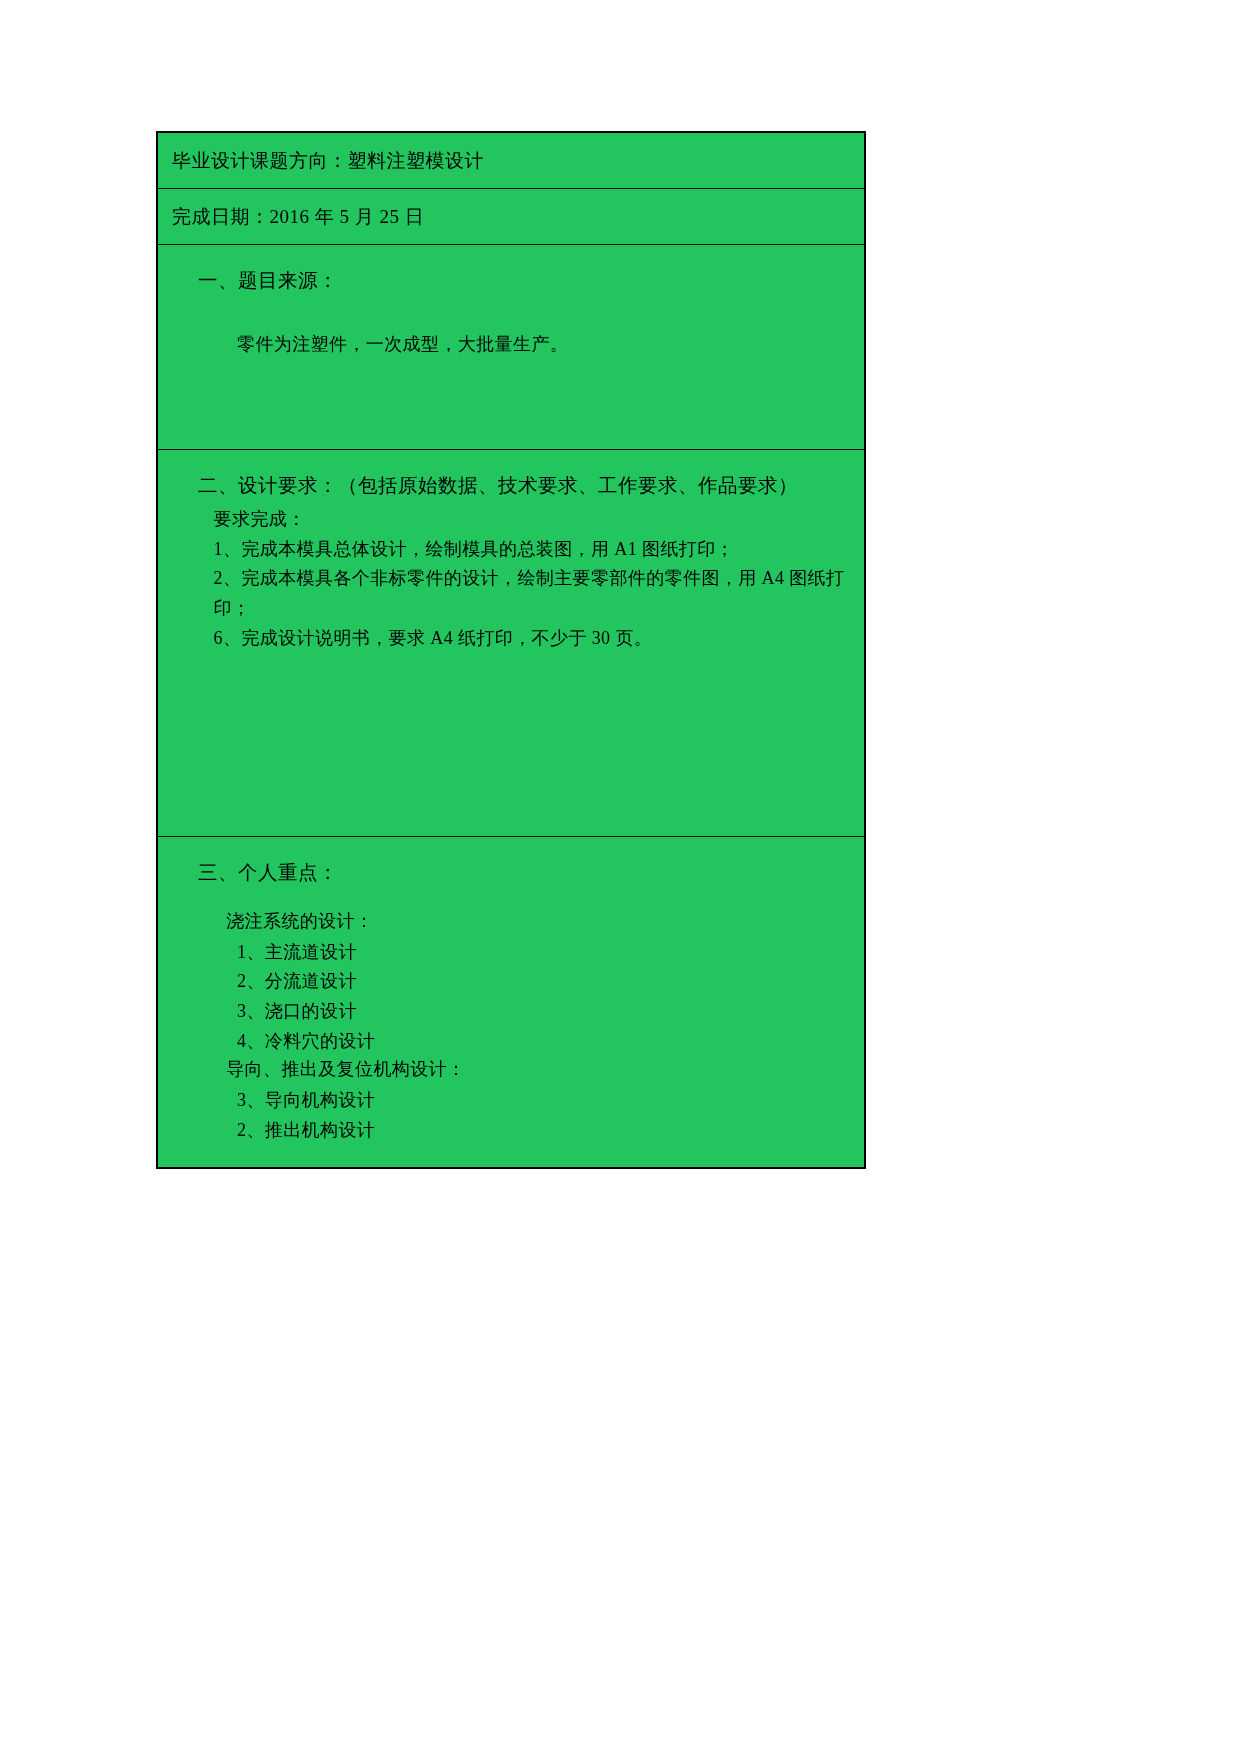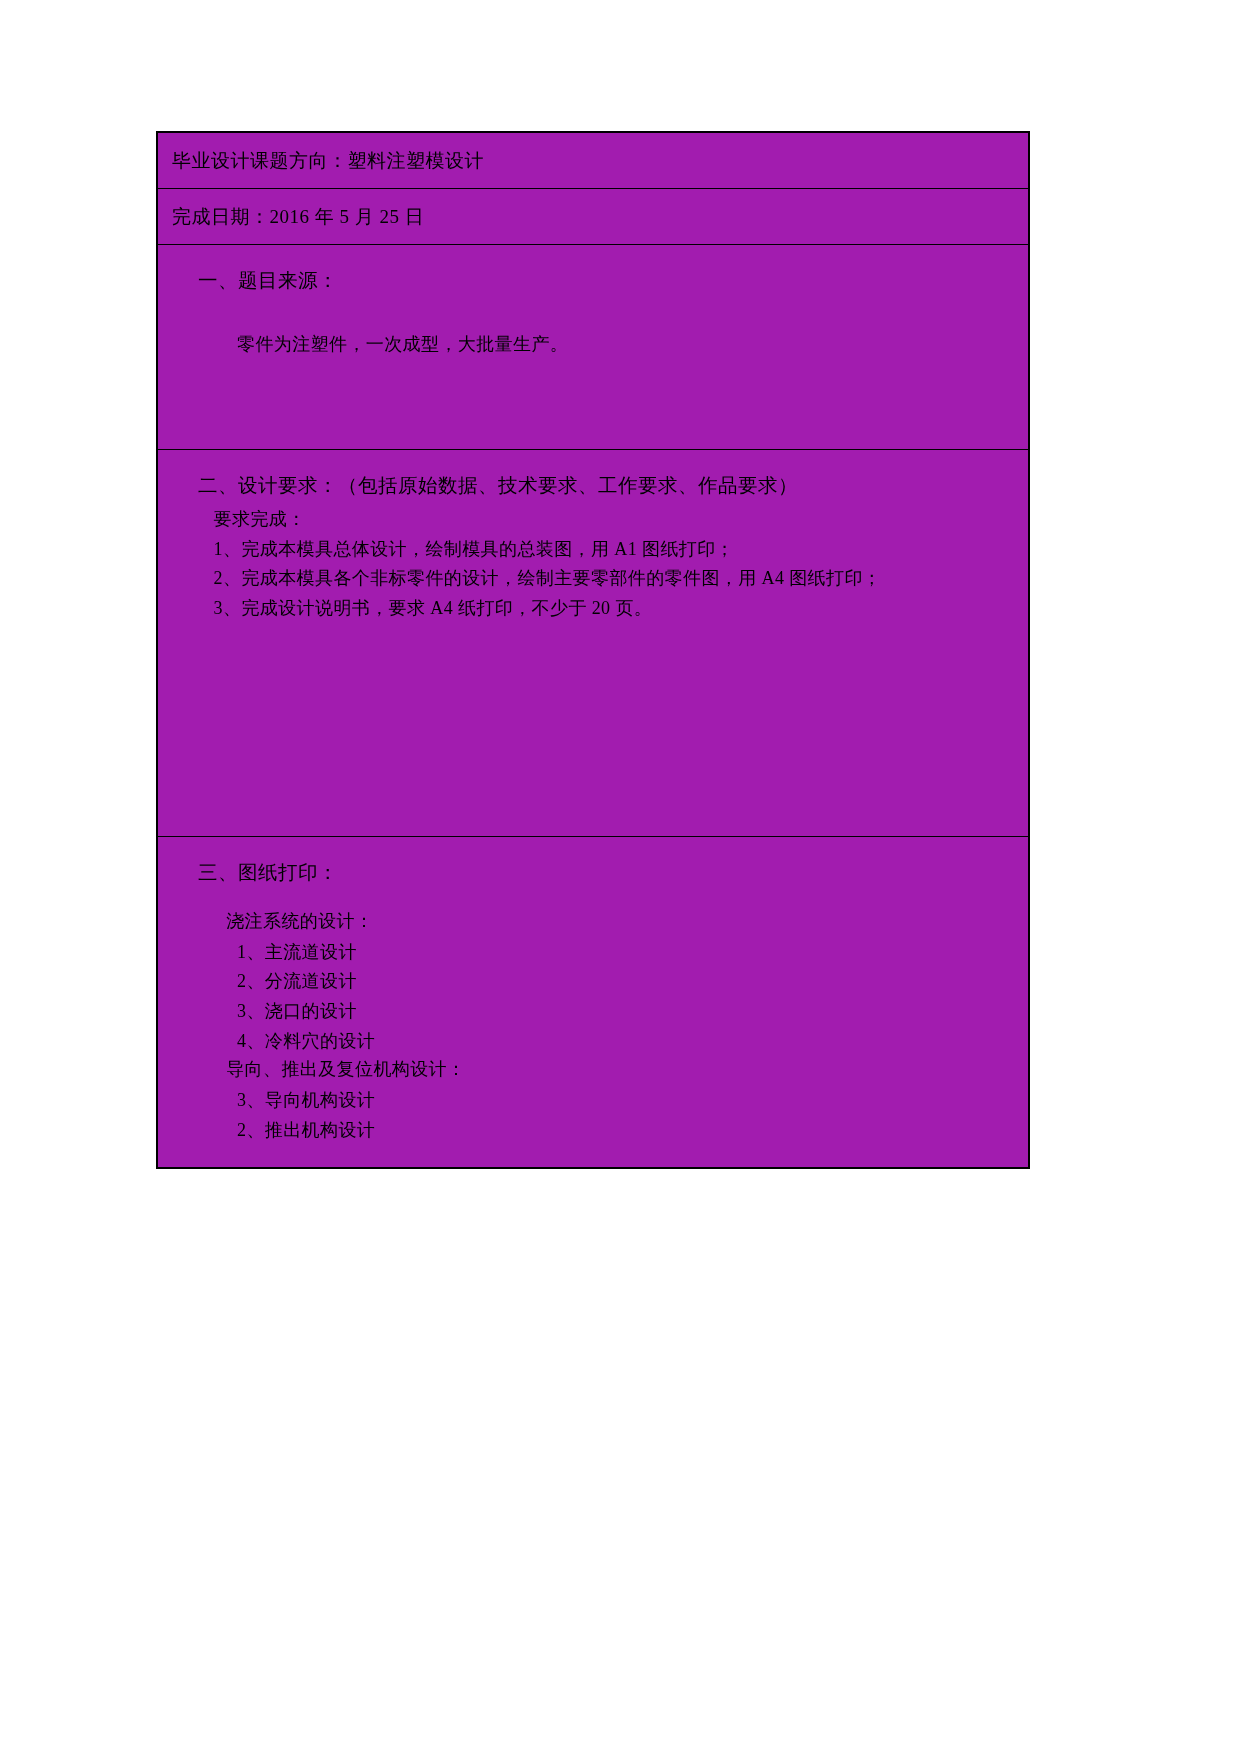--- a/index.html
+++ b/index.html
@@ -20,24 +20,24 @@
     width: 1241px;
     height: 1754px;
     box-sizing: border-box;
   }
 
   
   .doc-table {
     position: absolute;
     left: 156px;
     top: 131px;
-    width: 874px;
+    width: 710px;
     border: 2px solid #000000;
     box-sizing: border-box;
-    background: #a21caf;
+    background: #22c55e;
   }
 
   .row {
     border-bottom: 1.5px solid #000000;
     box-sizing: border-box;
     padding: 0;
   }
   .row:last-child {
     border-bottom: none;
   }
@@ -101,25 +101,25 @@
       <div class="sec-head">一、题目来源：</div>
       <div class="spacer-28"></div>
       <div class="body-text indent-4">零件为注塑件，一次成型，大批量生产。</div>
     </div>
 
     <div class="row row-block block-req">
       <div class="sec-head">二、设计要求：（包括原始数据、技术要求、工作要求、作品要求）</div>
       <div class="body-text indent-2">要求完成：</div>
       <div class="body-text indent-2">1、完成本模具总体设计，绘制模具的总装图，用 A1 图纸打印；</div>
       <div class="body-text indent-2">2、完成本模具各个非标零件的设计，绘制主要零部件的零件图，用 A4 图纸打印；</div>
-      <div class="body-text indent-2">3、完成设计说明书，要求 A4 纸打印，不少于 20 页。</div>
+      <div class="body-text indent-2">6、完成设计说明书，要求 A4 纸打印，不少于 30 页。</div>
     </div>
 
     <div class="row row-block block-focus">
-      <div class="sec-head">三、图纸打印：</div>
+      <div class="sec-head">三、个人重点：</div>
       <div class="spacer-14"></div>
       <div class="body-text indent-3">浇注系统的设计：</div>
       <div class="body-text indent-4">1、主流道设计</div>
       <div class="body-text indent-4">2、分流道设计</div>
       <div class="body-text indent-4">3、浇口的设计</div>
       <div class="body-text indent-4">4、冷料穴的设计</div>
       <div class="body-text indent-3">导向、推出及复位机构设计：</div>
       <div class="body-text indent-4">3、导向机构设计</div>
       <div class="body-text indent-4">2、推出机构设计</div>
     </div>

